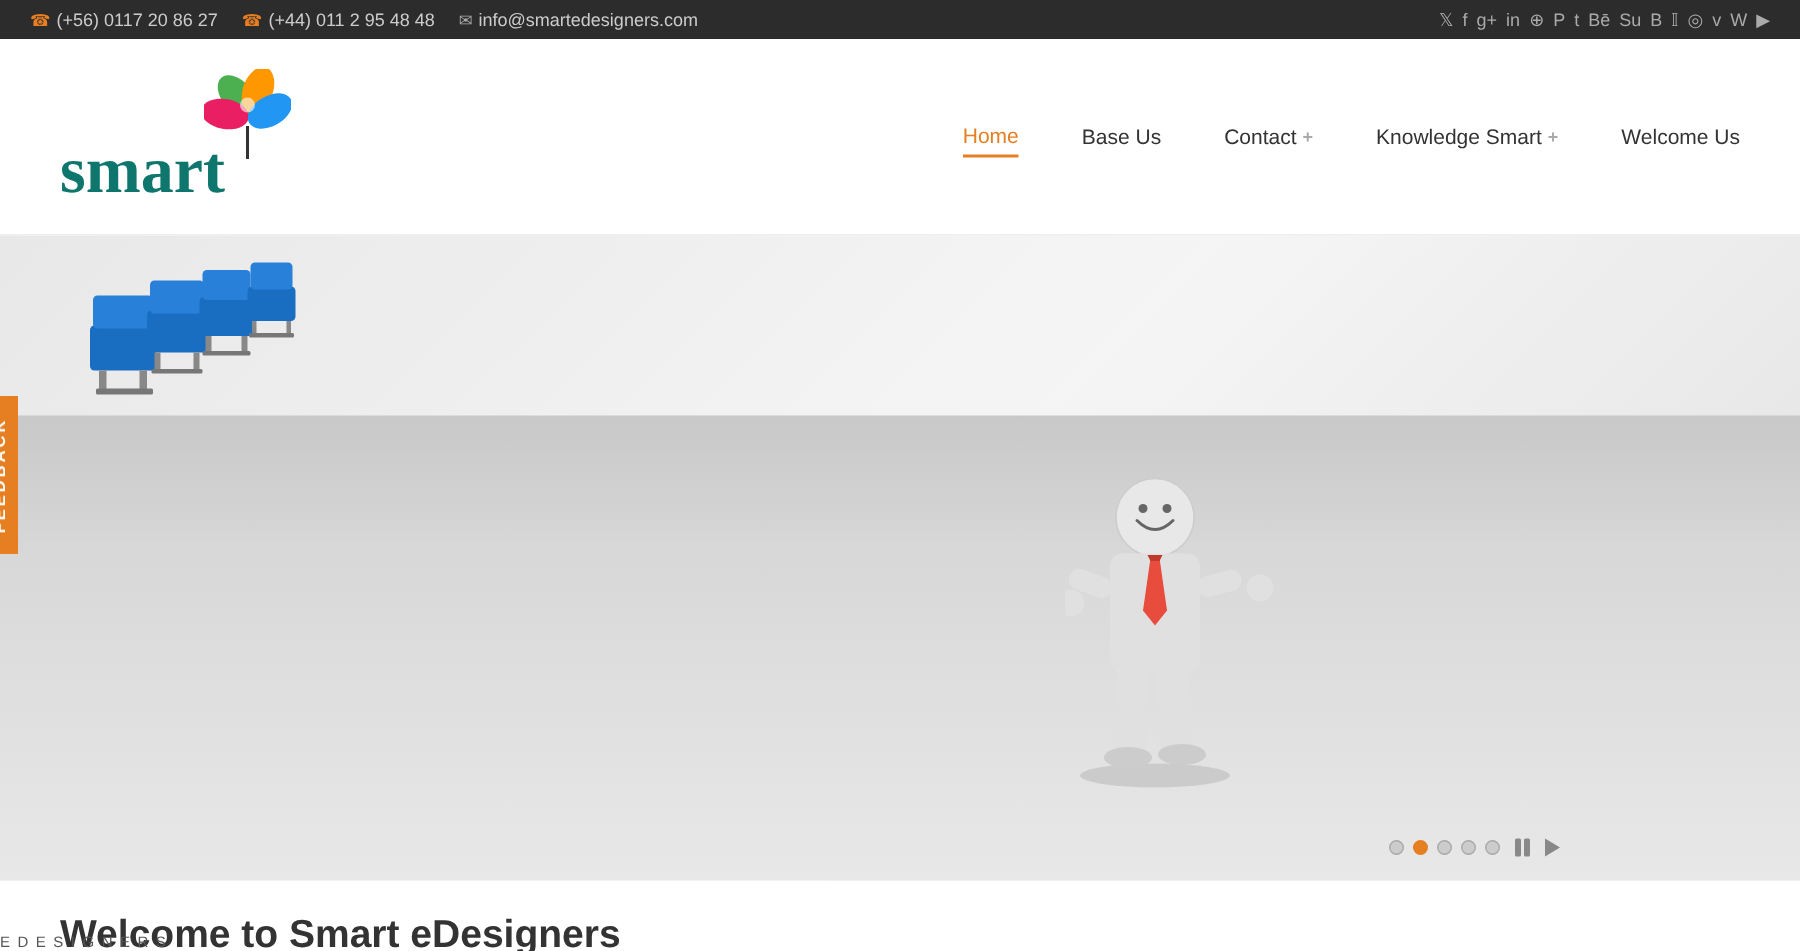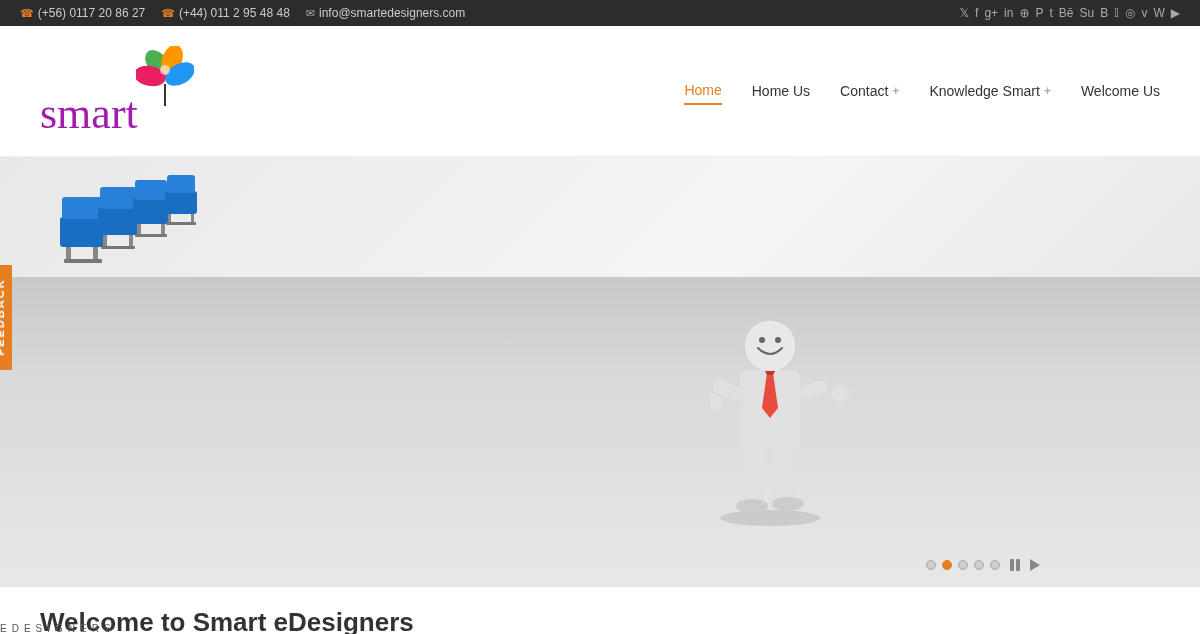--- a/index.html
+++ b/index.html
@@ -49,20 +49,21 @@
     .nav-item {
       font-size: 14px;
       color: #333;
       text-decoration: none;
       cursor: pointer;
       display: flex;
       align-items: center;
       gap: 4px;
       padding: 5px 0;
       position: relative;
+      margin-left: 12px;
     }
     .nav-item.active { color: #e67e22; border-bottom: 2px solid #e67e22; }
     .nav-plus {
       font-size: 12px;
       color: #aaa;
       font-weight: bold;
     }
 
     
     .hero-slider {
@@ -161,22 +162,22 @@
 
     
     .logo-wrapper {
       display: flex;
       align-items: flex-end;
       position: relative;
       height: 90px;
     }
     .logo-word {
       font-size: 44px;
-      font-weight: 400;
-      color: #a21caf;
+      font-weight: 700;
+      color: #0f766e;
       font-family: 'Georgia', serif;
       line-height: 1;
       position: relative;
       z-index: 1;
     }
     .logo-sub {
       font-size: 10px;
       letter-spacing: 5px;
       color: #555;
       text-transform: uppercase;
@@ -241,21 +242,21 @@
 
         <circle cx="29" cy="24" r="5" fill="#fff" opacity="0.6"></circle>
       </svg>
       <span class="logo-word">smart</span>
     </div>
     <span class="logo-sub">eDESIGNERS</span>
   </div>
 
   <nav>
     <a class="nav-item active">Home</a>
-    <a class="nav-item">Home Us</a>
+    <a class="nav-item">Base Us</a>
     <a class="nav-item">
       <span>Contact</span>
       <span class="nav-plus">+</span>
     </a>
     <a class="nav-item">
       <span>Knowledge Smart</span>
       <span class="nav-plus">+</span>
     </a>
     <a class="nav-item">Welcome Us</a>
   </nav>

